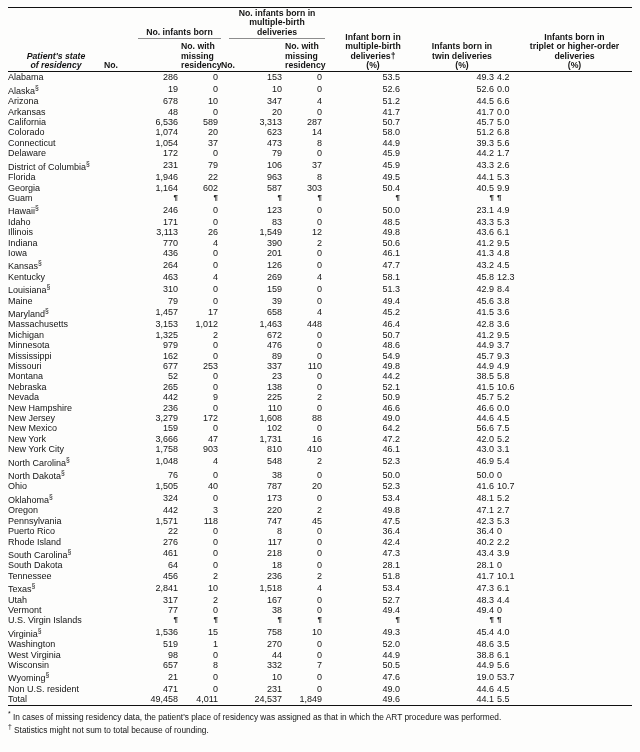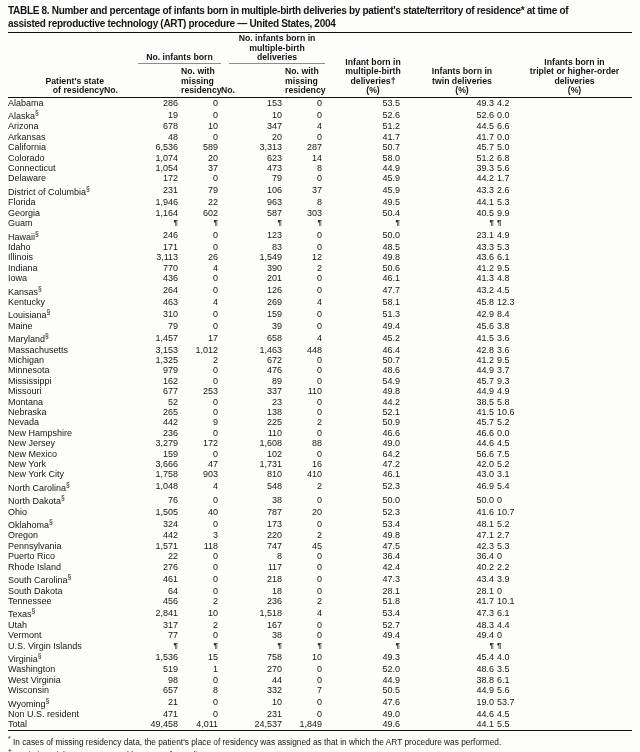--- a/index.html
+++ b/index.html
@@ -5,21 +5,21 @@
   html,body{margin:0;padding:0;background:#fdfdfc;}
   body{width:640px;height:752px;overflow:hidden;font-family:"Liberation Sans",sans-serif;color:#141414;
        -webkit-font-smoothing:antialiased;}
   .page{padding:5px 8px 0 8px;}
   .title{font-weight:bold;font-size:10px;line-height:12.6px;letter-spacing:-0.3px;}
   .title div{white-space:nowrap;}
   .rule{border-bottom:1.6px solid #111;margin-top:2px;}
 
   table{border-collapse:collapse;table-layout:fixed;width:624px;margin-top:1px;}
   thead th{font-weight:bold;font-size:8.7px;line-height:9.4px;padding:0;vertical-align:bottom;}
-  th.hstate{text-align:right;border-bottom:1.4px solid #111;}
+  th.hstate{text-align:center;border-bottom:1.4px solid #111;font-style:italic;}
   th.hstate div{white-space:pre-line;padding-bottom:1px;}
   th.group{vertical-align:bottom;padding:0;}
   th.group .grpline{border-bottom:1.8px solid #8d8d8d;padding-bottom:1px;text-align:center;white-space:pre-line;}
   th.group .g1{margin-left:34px;}
   th.group .g2{margin-left:8px;}
   tr.hr2 th{border-bottom:1.4px solid #111;text-align:left;padding:3px 3px 1px 0;}
   tr.hr2 th div{white-space:pre-line;}
   th.pct{border-bottom:1.4px solid #111;text-align:center;}
   th.pct div{white-space:pre-line;padding-bottom:1px;}
   th.c6h div{padding-left:18px;}
@@ -36,24 +36,20 @@
   tbody{border-bottom:1.8px solid #111;}
 
   .footnotes{margin-top:3px;font-size:8.3px;line-height:9.3px;}
   .fn{padding-left:9px;text-indent:-9px;}
   .fn sup{font-size:6.8px;}
 </style>
 </head>
 <body>
 
 <div class="page">
-  <div class="title">
-    <div>TABLE 8. Number and percentage of infants born in multiple-birth deliveries by patient's state/territory of residence* at time of</div>
-    <div>assisted reproductive technology (ART) procedure — United States, 2004</div>
-  </div>
   <div class="rule"></div>
 
   <table>
     <colgroup>
       <col style="width:96px">
         <col style="width:77px">
         <col style="width:40px">
       <col style="width:64px">
         <col style="width:40px">
         <col style="width:78px">

